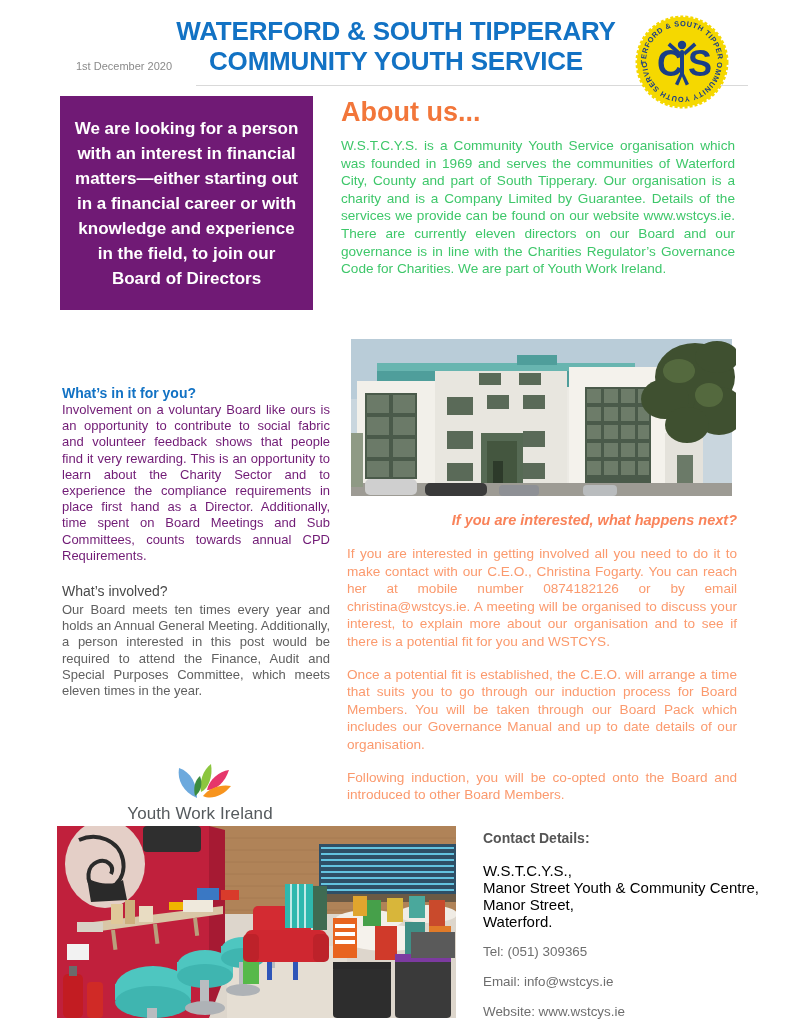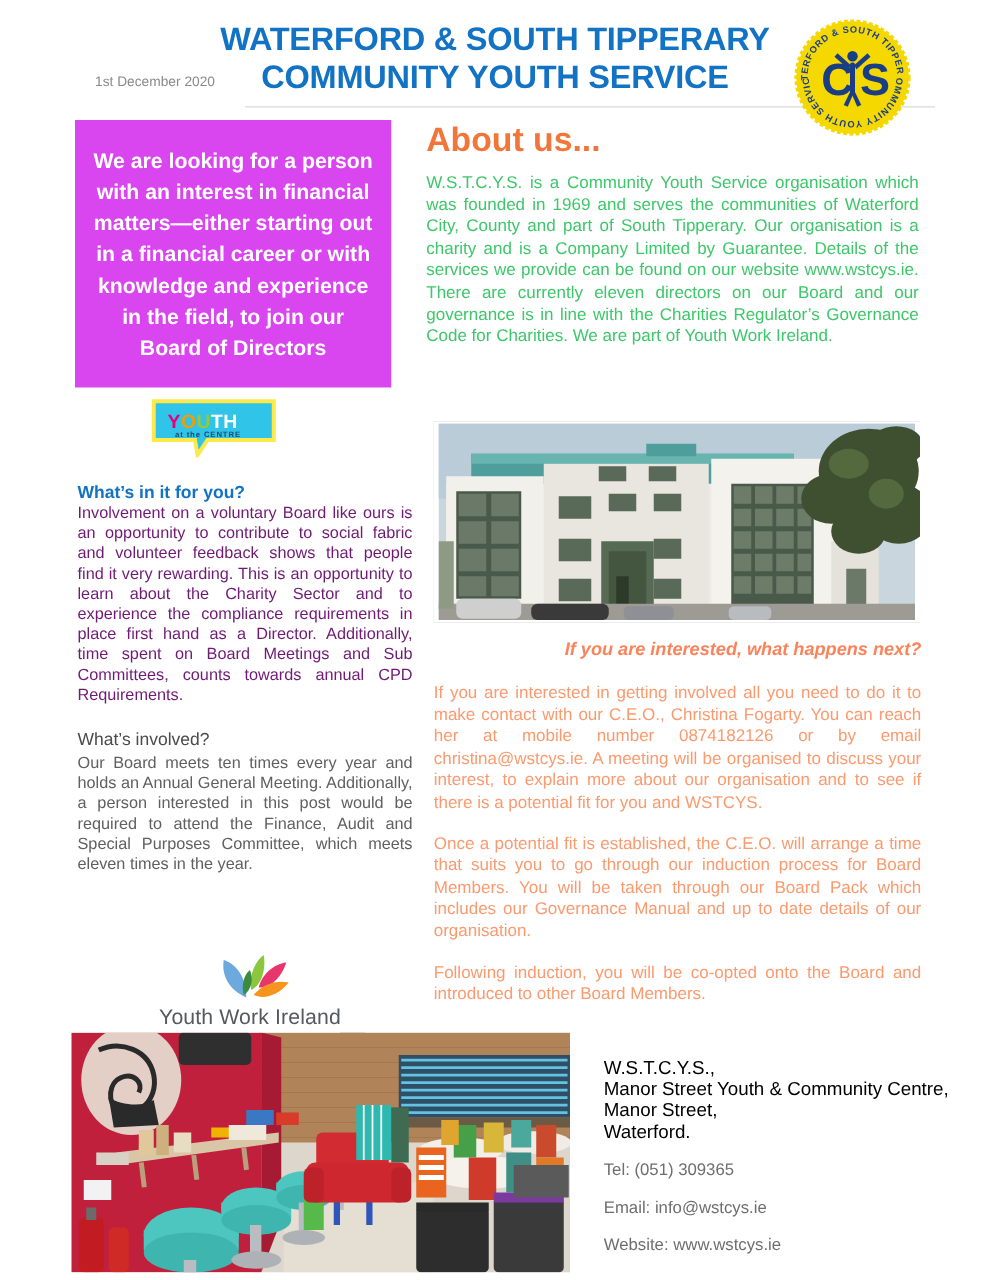--- a/index.html
+++ b/index.html
@@ -29,21 +29,21 @@
     position:absolute; left:180px; top:85px; width:552px; height:1px;
     background:#d9d9d9;
   }
   
   .cys-logo { position:absolute; left:618px; top:14px; width:96px; height:96px; }
   .cys-logo svg { display:block; }
 
   
   .callout {
     position:absolute; left:60px; top:96px; width:253px; height:214px;
-    background:#d946ef; color:#ffffff;
+    background:#701a75; color:#ffffff;
     display:flex; align-items:center; justify-content:center;
     padding:8px 14px;
   }
   .callout-text {
     font-weight:bold; font-size:17px; line-height:25px; text-align:center;
   }
 
   
   .yatc { position:absolute; left:120px; top:318px; width:102px; height:48px; }
 
@@ -141,29 +141,20 @@
           <path d="M 49.2,58 L 55,70 L 51.8,71.4 L 47.6,61.6 Z"></path>
         </g>
       </svg>
     </div>
   </div>
 
   <div class="callout">
     <div class="callout-text">We are looking for a person  with an interest in financial matters—either starting out in a financial career or with knowledge and experience in the field, to join our Board of Directors</div>
   </div>
 
-  <div class="yatc">
-    <svg width="102" height="48" viewBox="0 0 102 48" aria-hidden="true">
-      <path d="M3,3 H99 V34 H46 L38,46 L36,34 H3 Z" fill="#2fc4e8" stroke="#ffe94a" stroke-width="3.2"></path>
-      <text x="14" y="24" font-family="Liberation Sans, sans-serif" font-size="15.5" font-weight="bold" letter-spacing="0.4">
-        <tspan fill="#e6007e">Y</tspan><tspan fill="#f59c00">O</tspan><tspan fill="#9bc832">U</tspan><tspan fill="#ffffff">T</tspan><tspan fill="#ffffff">H</tspan>
-      </text>
-      <text x="20" y="31.5" font-family="Liberation Sans, sans-serif" font-size="6.2" font-weight="bold" fill="#1b4a66" letter-spacing="0.7">at the CENTRE</text>
-    </svg>
-  </div>
 
   <div class="leftcol">
     <div class="h-blue">What’s in it for you?</div>
     <div class="p-blue">Involvement on a voluntary Board like ours is an opportunity to contribute to social fabric and volunteer feedback shows that people find it very rewarding. This is an opportunity to learn about the Charity Sector and to experience the compliance requirements in place first hand as a Director. Additionally, time spent on Board Meetings and Sub Committees, counts towards annual CPD Requirements.</div>
     <div class="gap-lg"></div>
     <div class="h-grey">What’s involved?</div>
     <div class="p-grey">Our Board meets ten times every year and holds an Annual General Meeting. Additionally, a person interested in this post would be required to attend the Finance, Audit and Special Purposes Committee, which meets eleven times in the year.</div>
   </div>
 
   <div class="ywi">
@@ -413,20 +404,21 @@
   </div>
 
   <div class="h-orange-it">If you are interested, what happens next?</div>
   <div class="orange-body">
     <div class="p-orange">If you are interested in getting involved all you need to do it to make contact with our C.E.O., Christina Fogarty.  You can reach her at mobile number 0874182126 or by email christina@wstcys.ie.    A meeting will be organised to discuss your interest, to explain more about our organisation and to see if there is a potential fit for you and WSTCYS.</div>
     <div class="p-orange">Once a potential fit is established, the C.E.O. will arrange a time that suits you to go through our induction process for Board Members.  You will be taken through our Board Pack which includes our Governance Manual and up to date details of our organisation.</div>
     <div class="p-orange">Following induction, you will be co-opted onto the Board and introduced to other Board Members.</div>
   </div>
 
   <div class="contact">
+    <div class="contact-h">Contact Details:</div>
     <div class="contact-block">
       <div>W.S.T.C.Y.S.,</div>
       <div>Manor Street Youth &amp; Community Centre,</div>
       <div>Manor Street,</div>
       <div>Waterford.</div>
     </div>
     <div class="contact-line">Tel: (051) 309365</div>
     <div class="contact-line">Email: info@wstcys.ie</div>
     <div class="contact-line">Website: www.wstcys.ie</div>
   </div>

